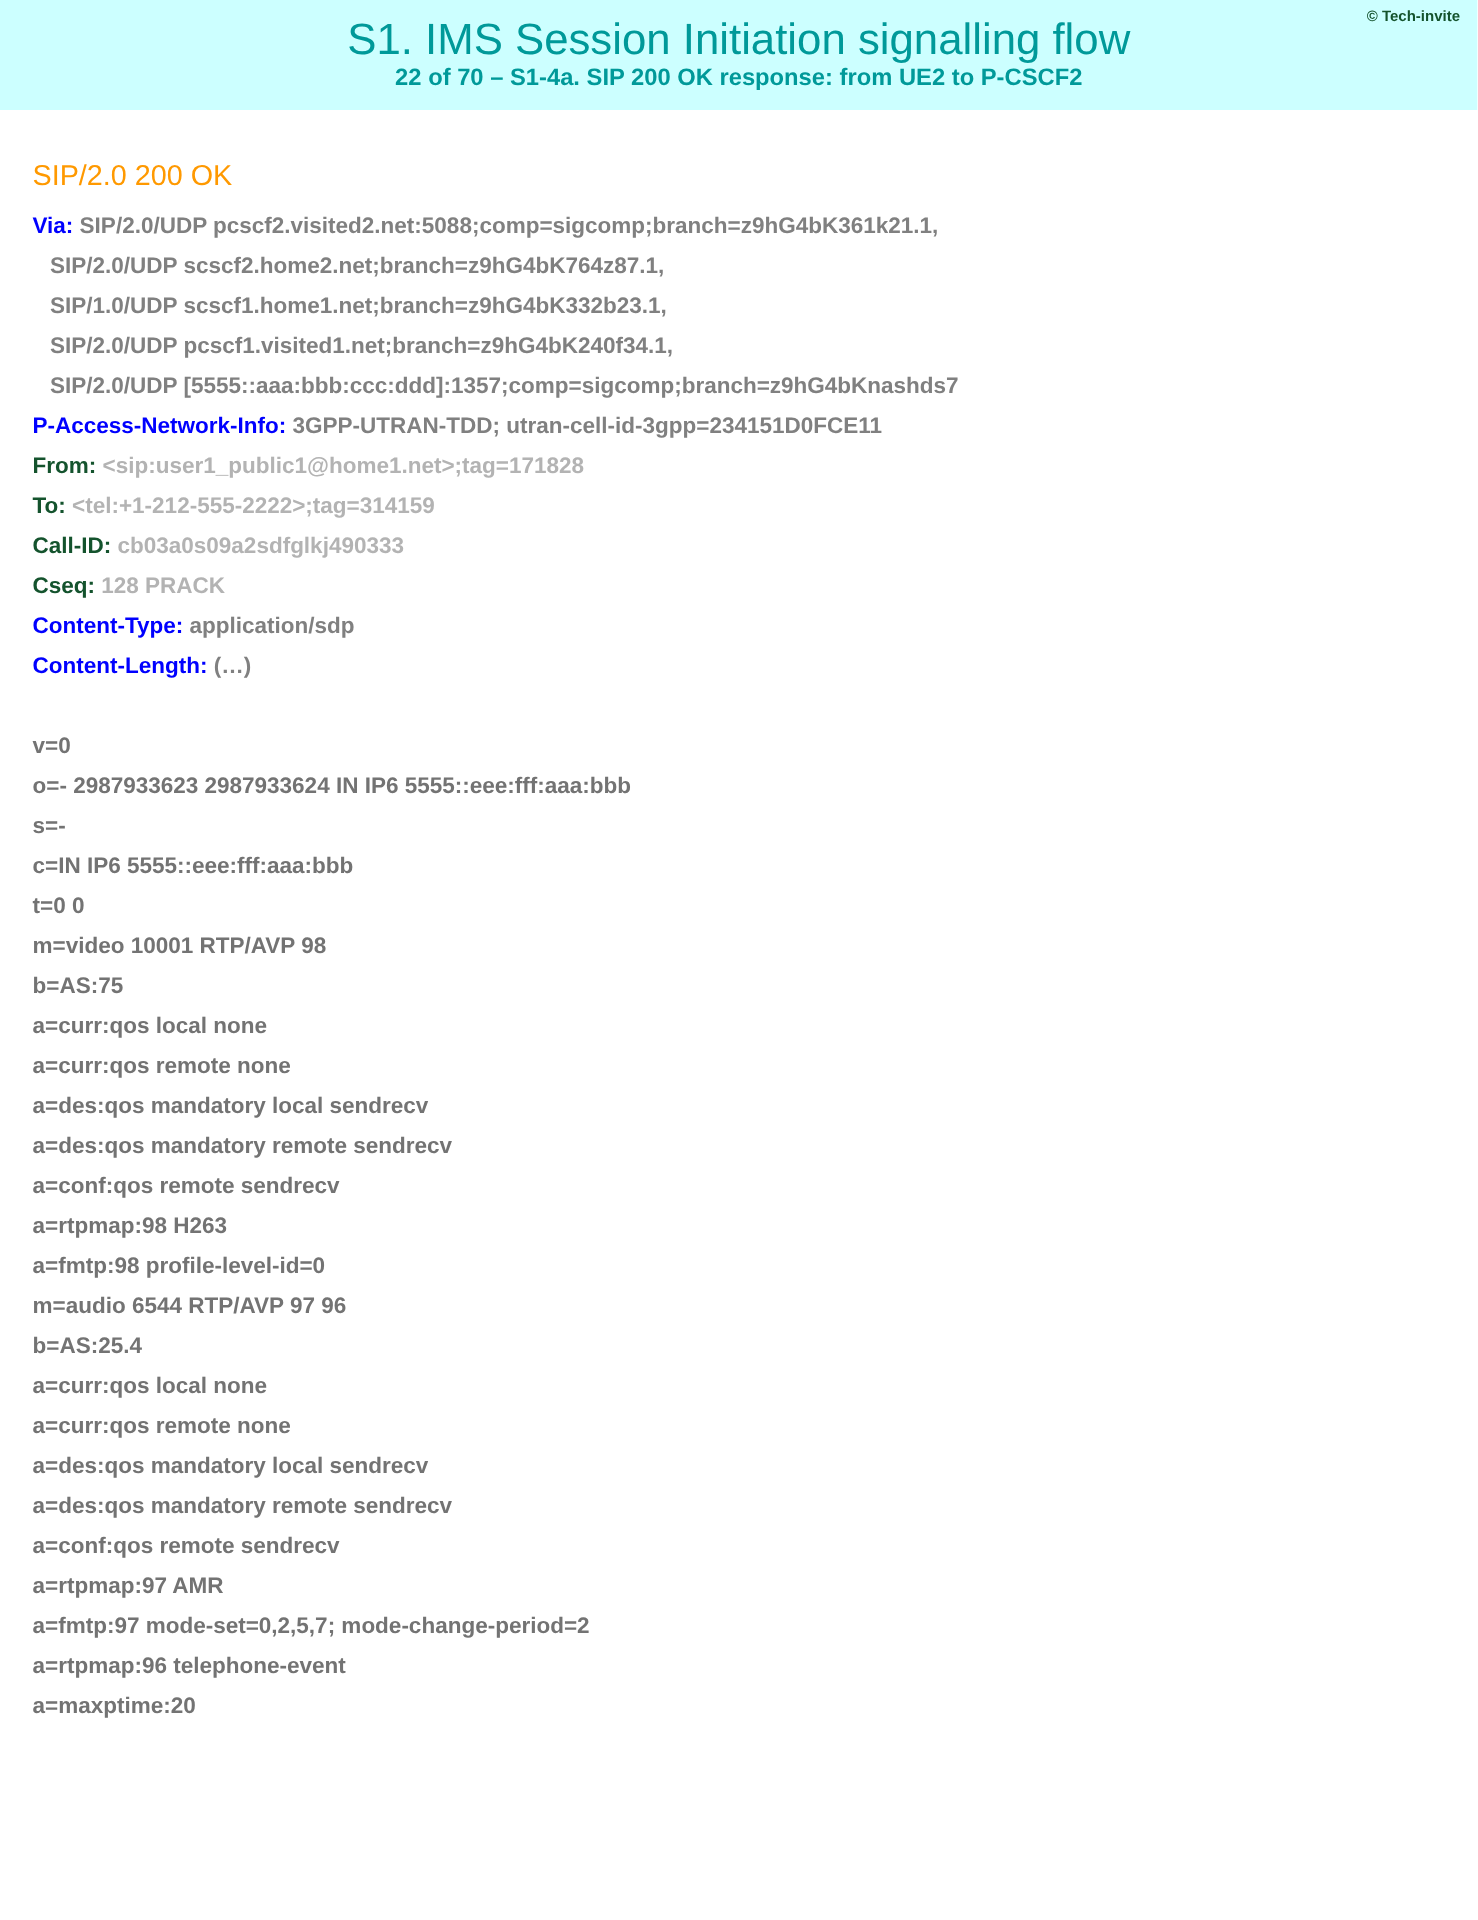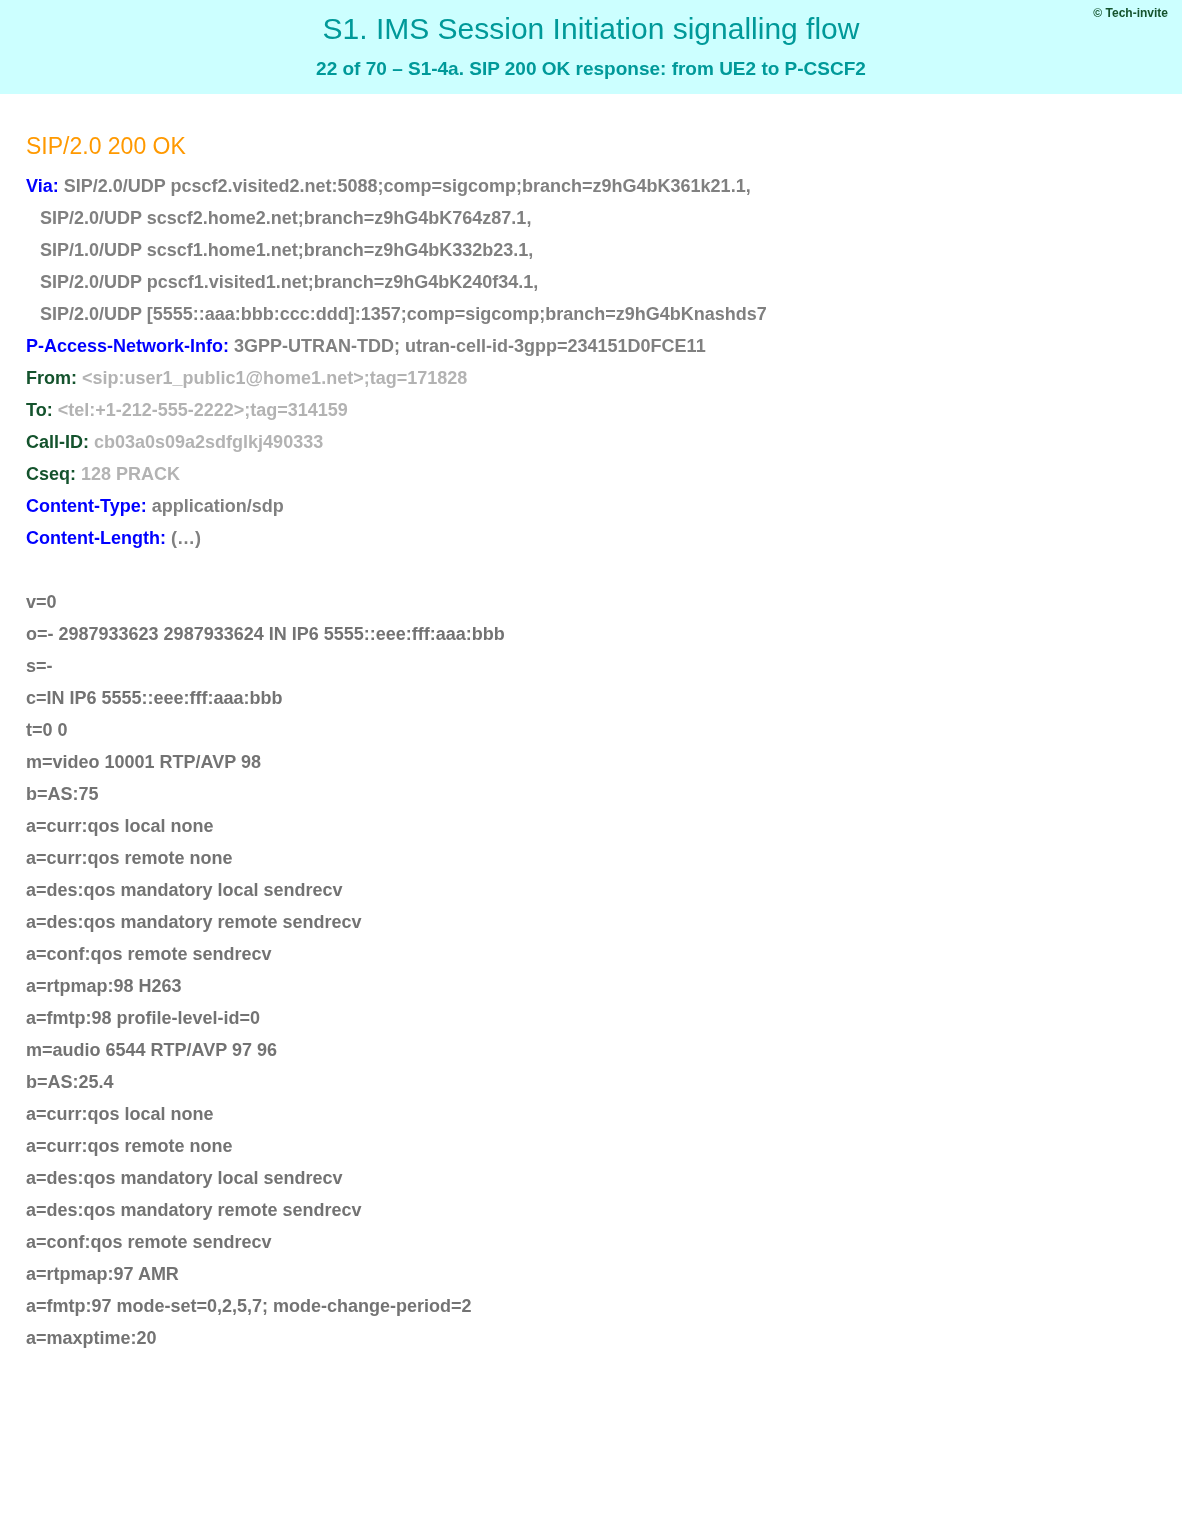--- a/index.html
+++ b/index.html
@@ -22,25 +22,25 @@
   .copyright {
     position: absolute;
     top: 6px;
     right: 14px;
     font-size: 12px;
     font-weight: bold;
     color: #14532d;
     font-family: Arial, sans-serif;
   }
   .title {
-    font-size: 30px;
+    font-size: 35px;
     color: #009999;
     font-family: Verdana, Geneva, sans-serif;
     margin-top: 2px;
-    margin-bottom: 12px;
+    margin-bottom: 0;
   }
   .subtitle {
     font-size: 19px;
     font-weight: bold;
     color: #009999;
     font-family: Verdana, Geneva, sans-serif;
   }
   .body {
     padding: 36px 26px 30px 26px;
     font-size: 18px;
@@ -128,16 +128,17 @@
     <div class="sdp">a=fmtp:98 profile-level-id=0</div>
     <div class="sdp">m=audio 6544 RTP/AVP 97 96</div>
     <div class="sdp">b=AS:25.4</div>
     <div class="sdp">a=curr:qos local none</div>
     <div class="sdp">a=curr:qos remote none</div>
     <div class="sdp">a=des:qos mandatory local sendrecv</div>
     <div class="sdp">a=des:qos mandatory remote sendrecv</div>
     <div class="sdp">a=conf:qos remote sendrecv</div>
     <div class="sdp">a=rtpmap:97 AMR</div>
     <div class="sdp">a=fmtp:97 mode-set=0,2,5,7; mode-change-period=2</div>
+    <div class="sdp">a=rtpmap:96 telephone-event</div>
     <div class="sdp">a=maxptime:20</div>
 
   </div>
 </div>
 
 </body></html>

